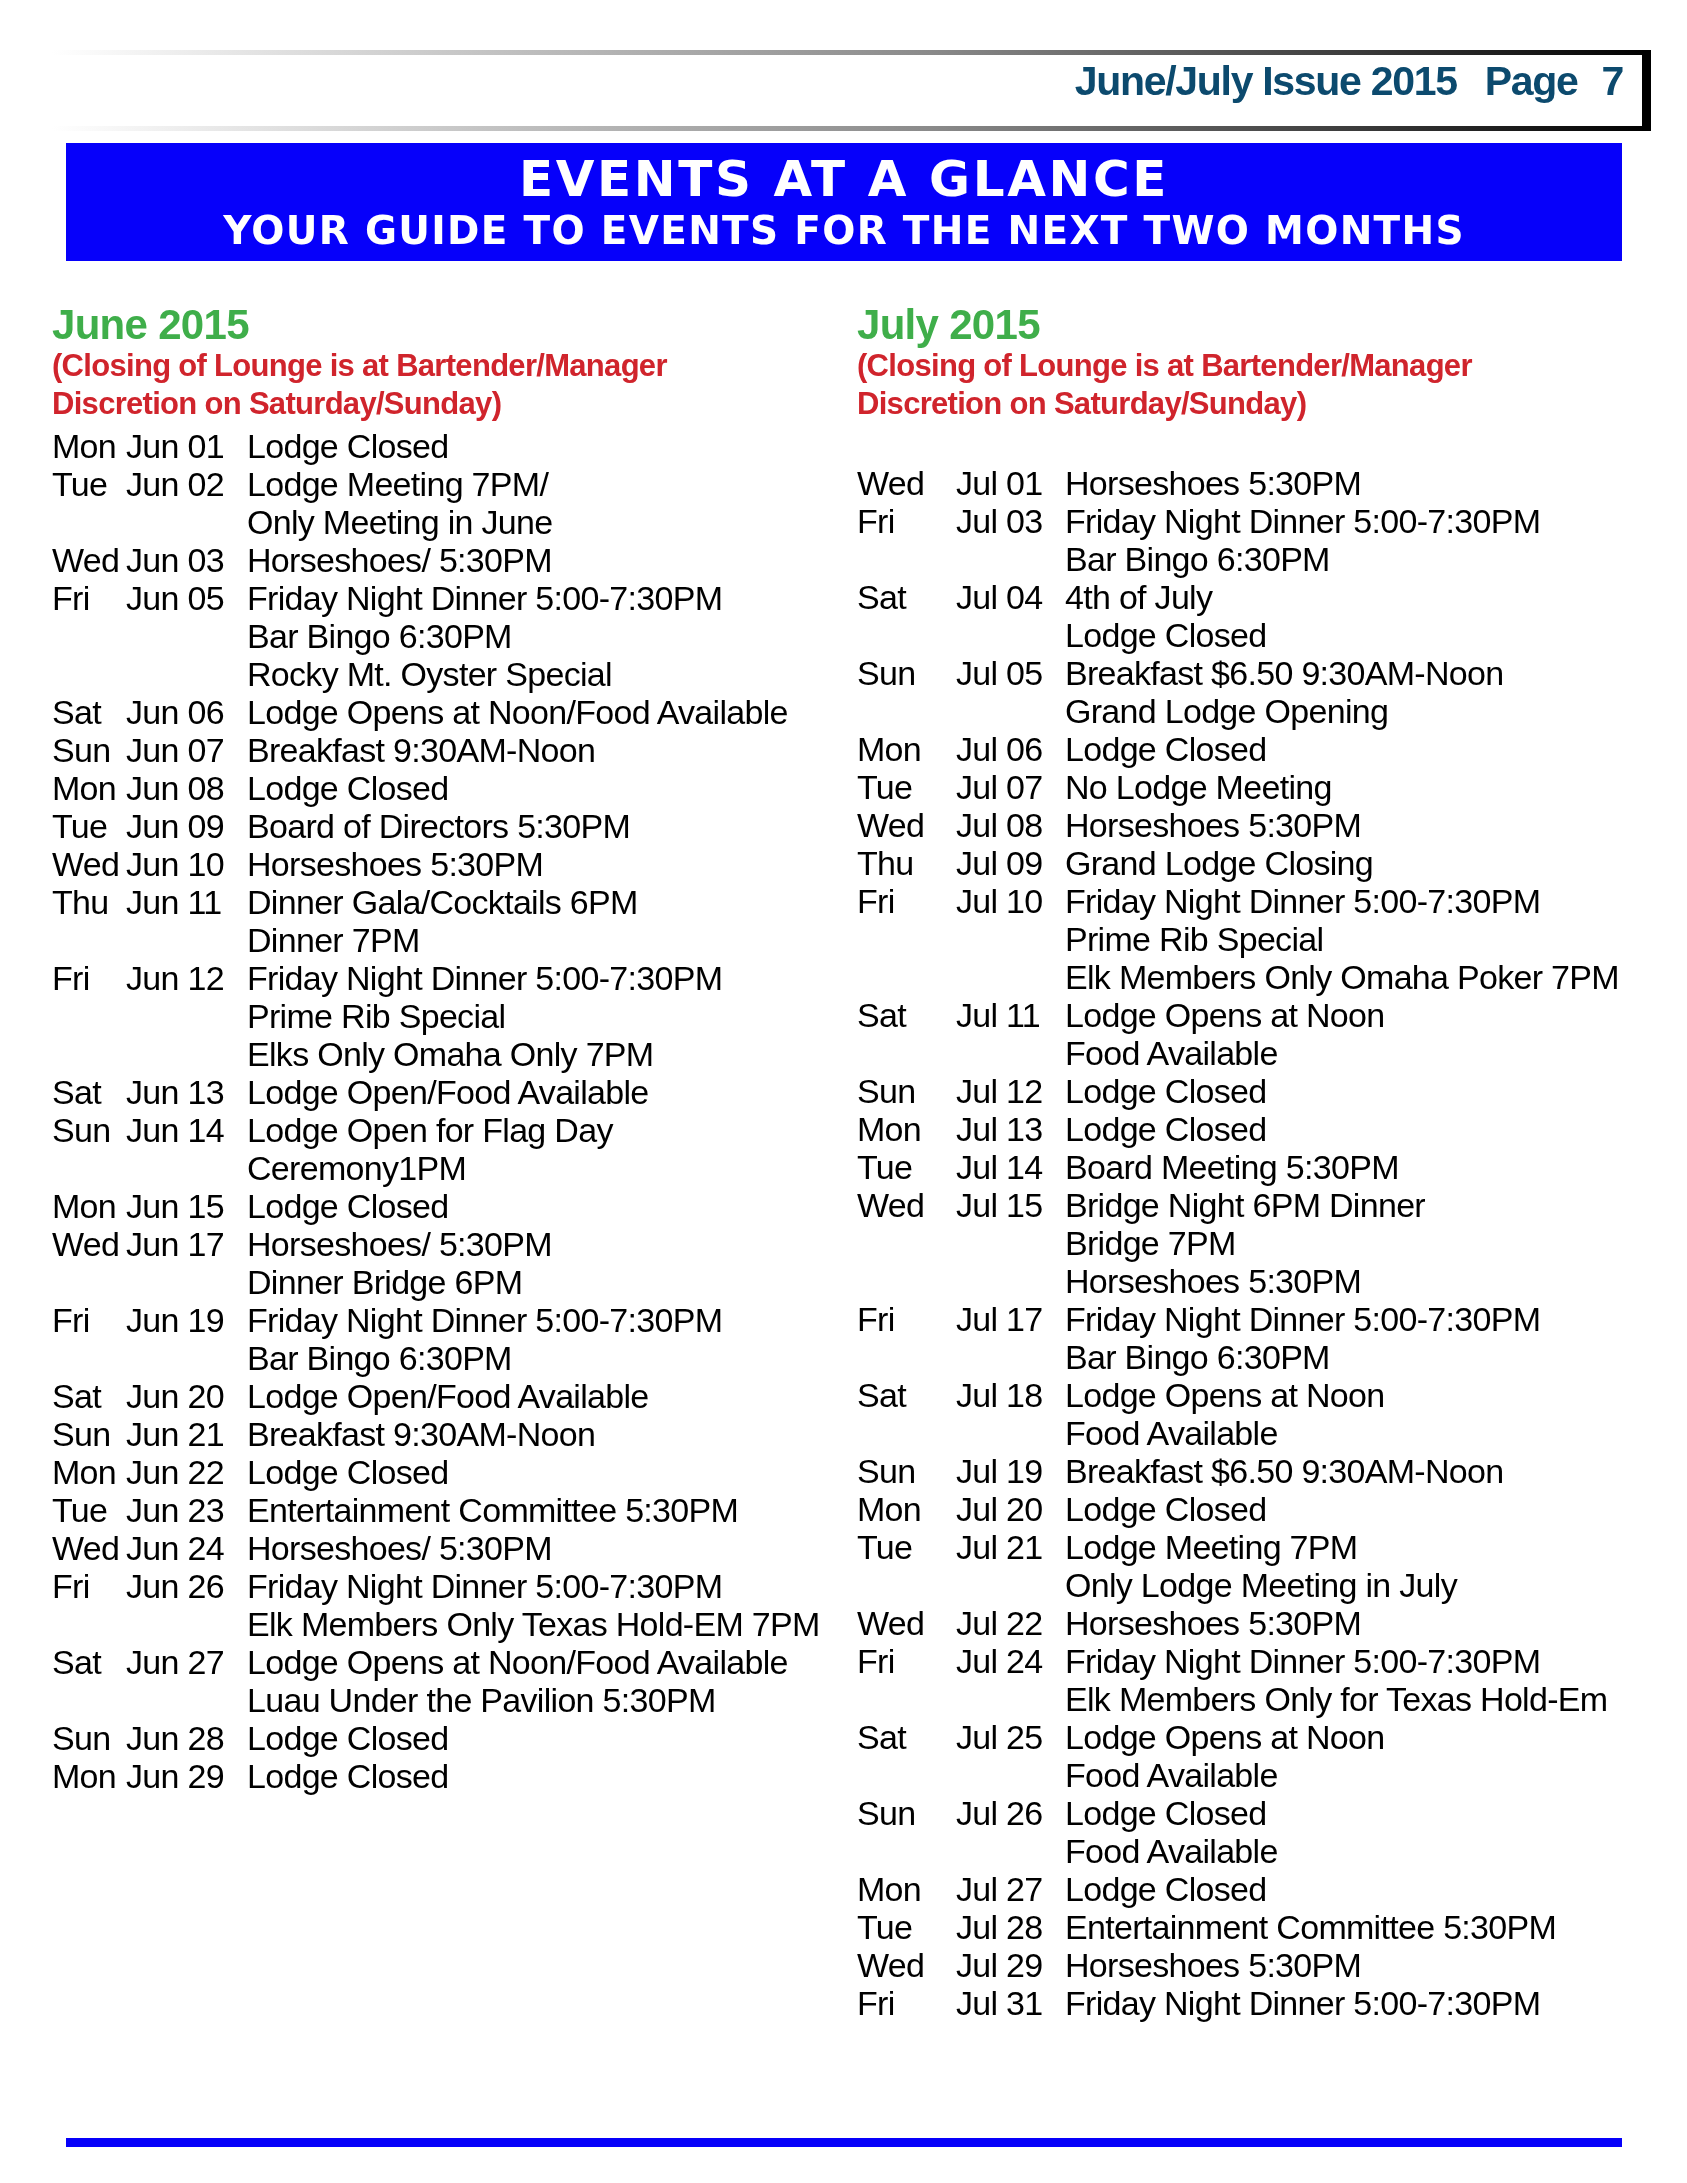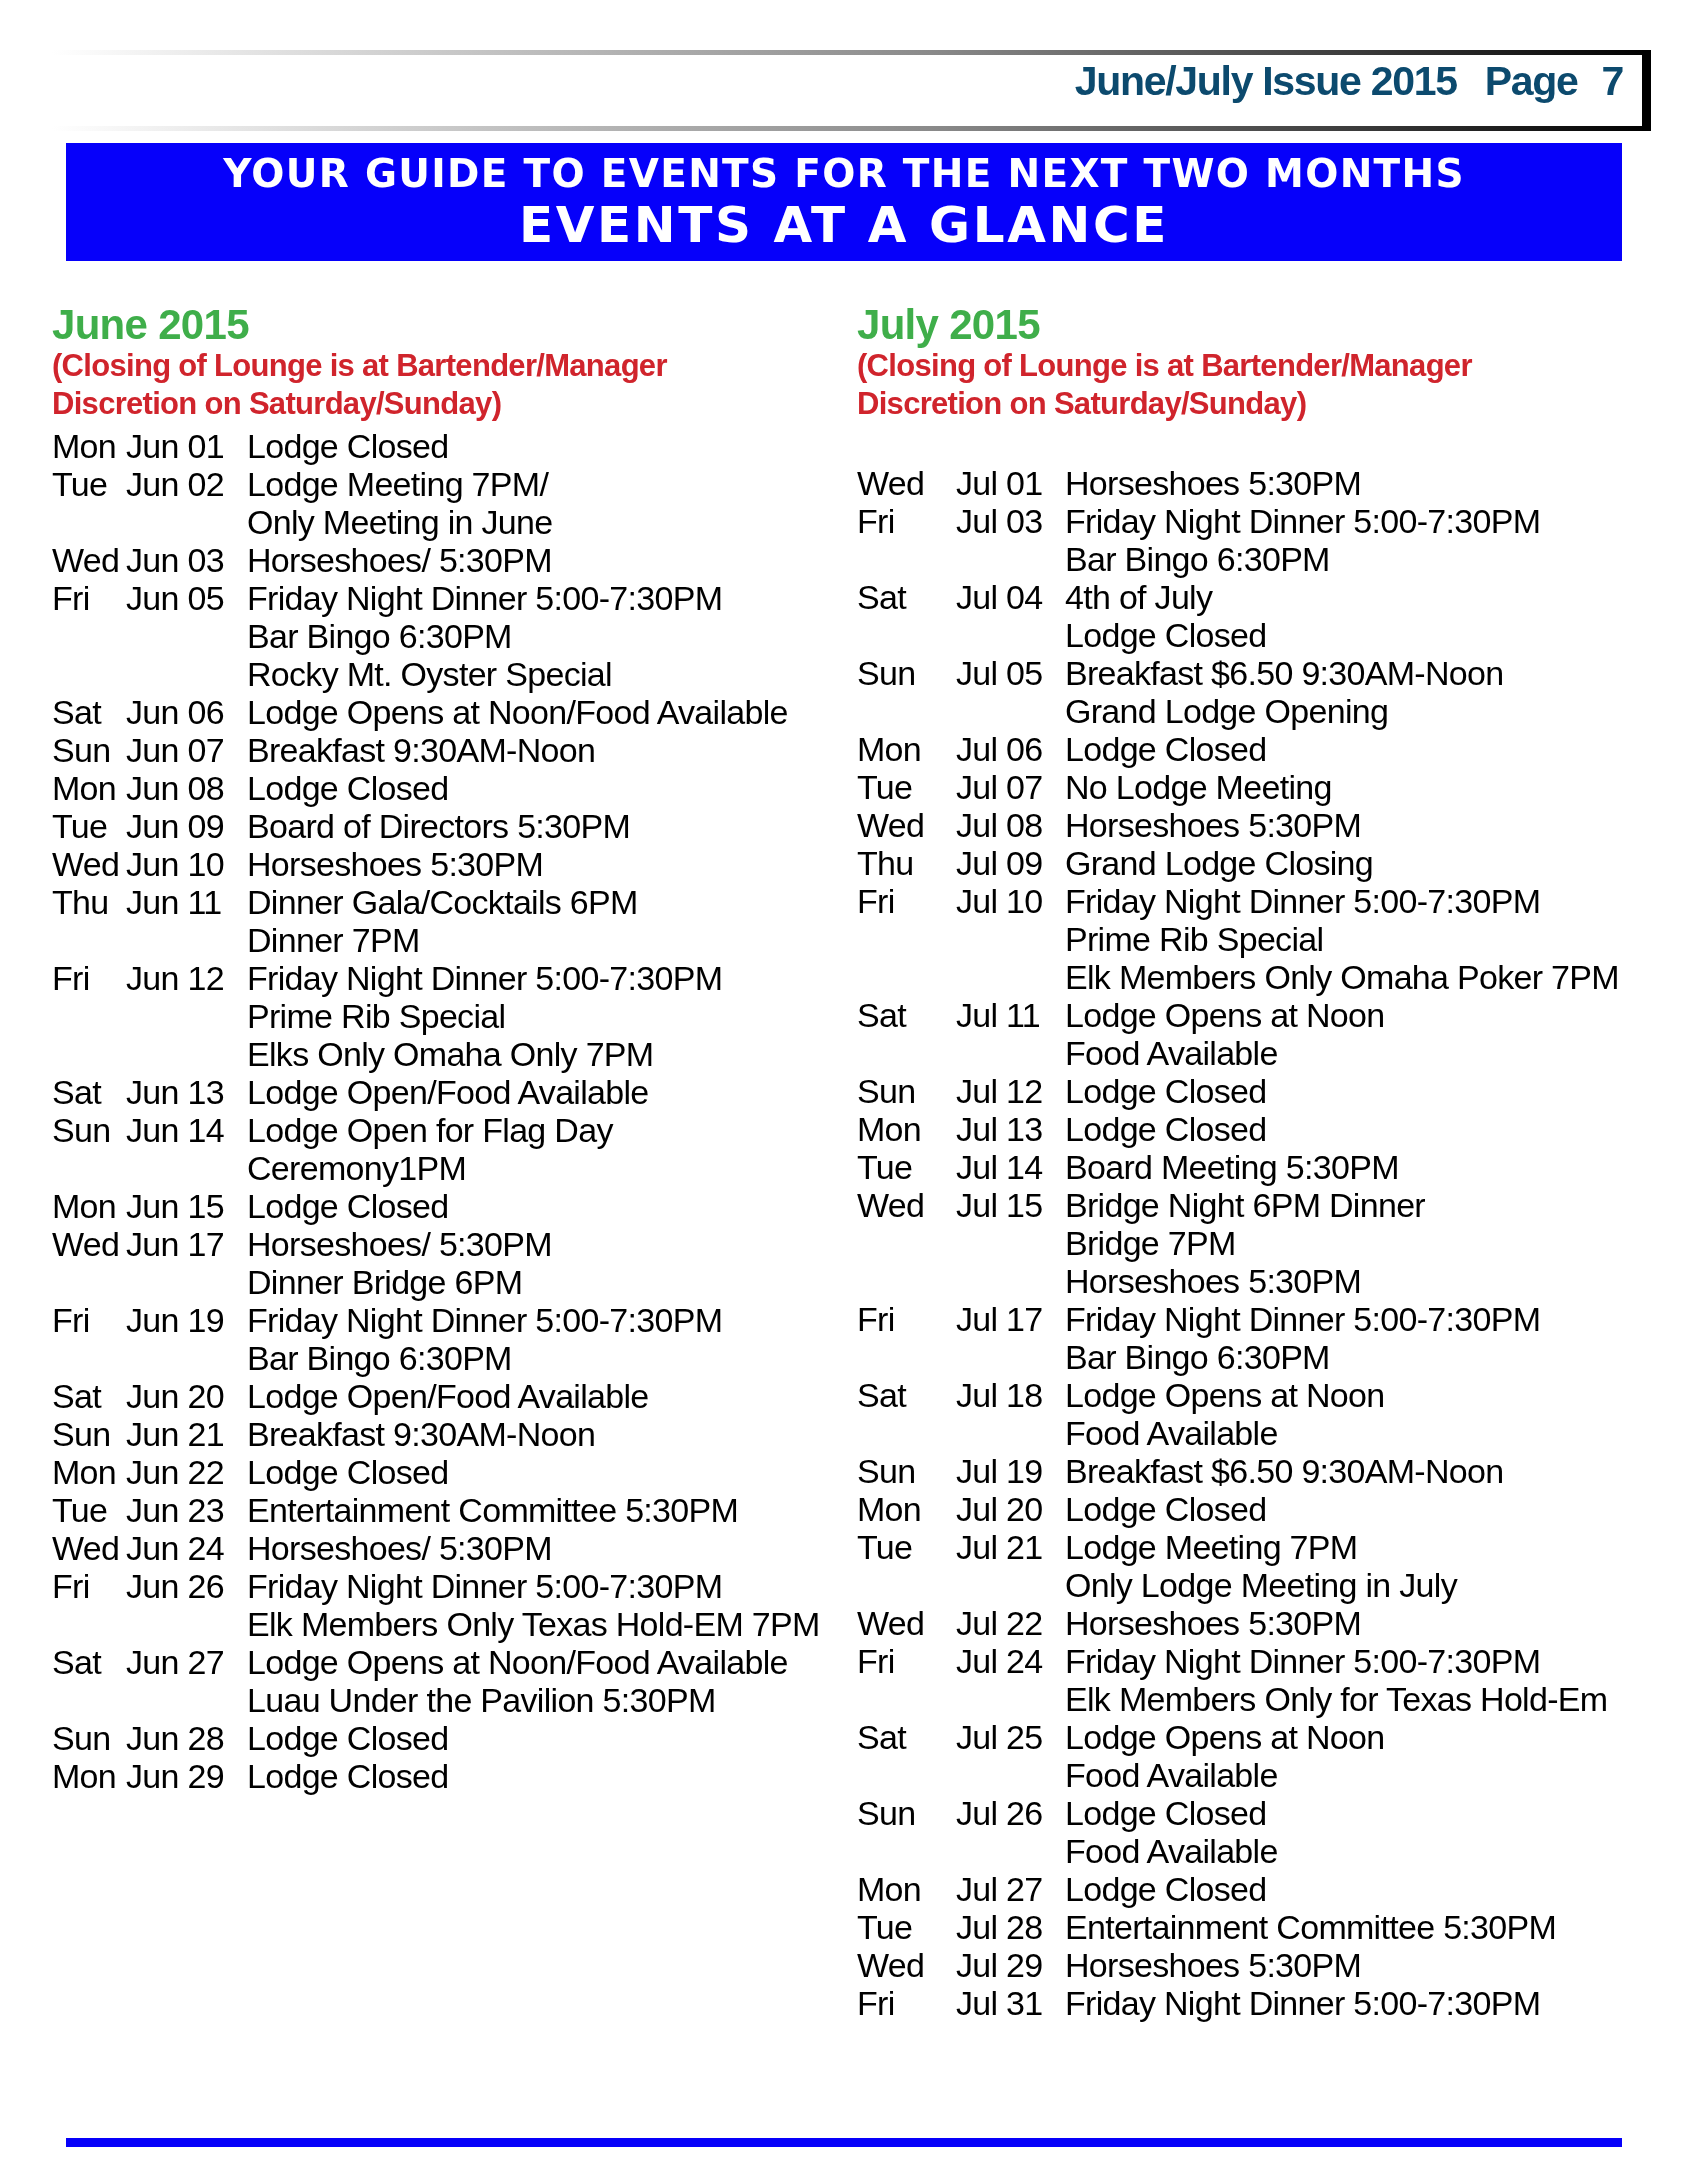--- a/index.html
+++ b/index.html
@@ -82,22 +82,22 @@
 
 <div class="rule" id="rule-top"></div>
 <div class="rule" id="rule-bottom"></div>
 <div id="hdr-right-border"></div>
 
 <div id="header-line">
   <span>June/July Issue 2015</span><span class="gap1"></span><span>Page</span><span class="gap2"></span><span>7</span>
 </div>
 
 <div id="banner">
+  <div id="banner-title">EVENTS AT A GLANCE</div>
   <div id="banner-subtitle">YOUR GUIDE TO EVENTS FOR THE NEXT TWO MONTHS</div>
-  <div id="banner-title">EVENTS AT A GLANCE</div>
 </div>
 
 <div class="month-title" id="month-title-0">June 2015</div>
 <div class="month-title" id="month-title-1">July 2015</div>
 
 <div class="notice" id="notice-0">
   <div>(Closing of Lounge is at Bartender/Manager</div>
   <div>Discretion on Saturday/Sunday)</div>
 </div>
 <div class="notice" id="notice-1">

